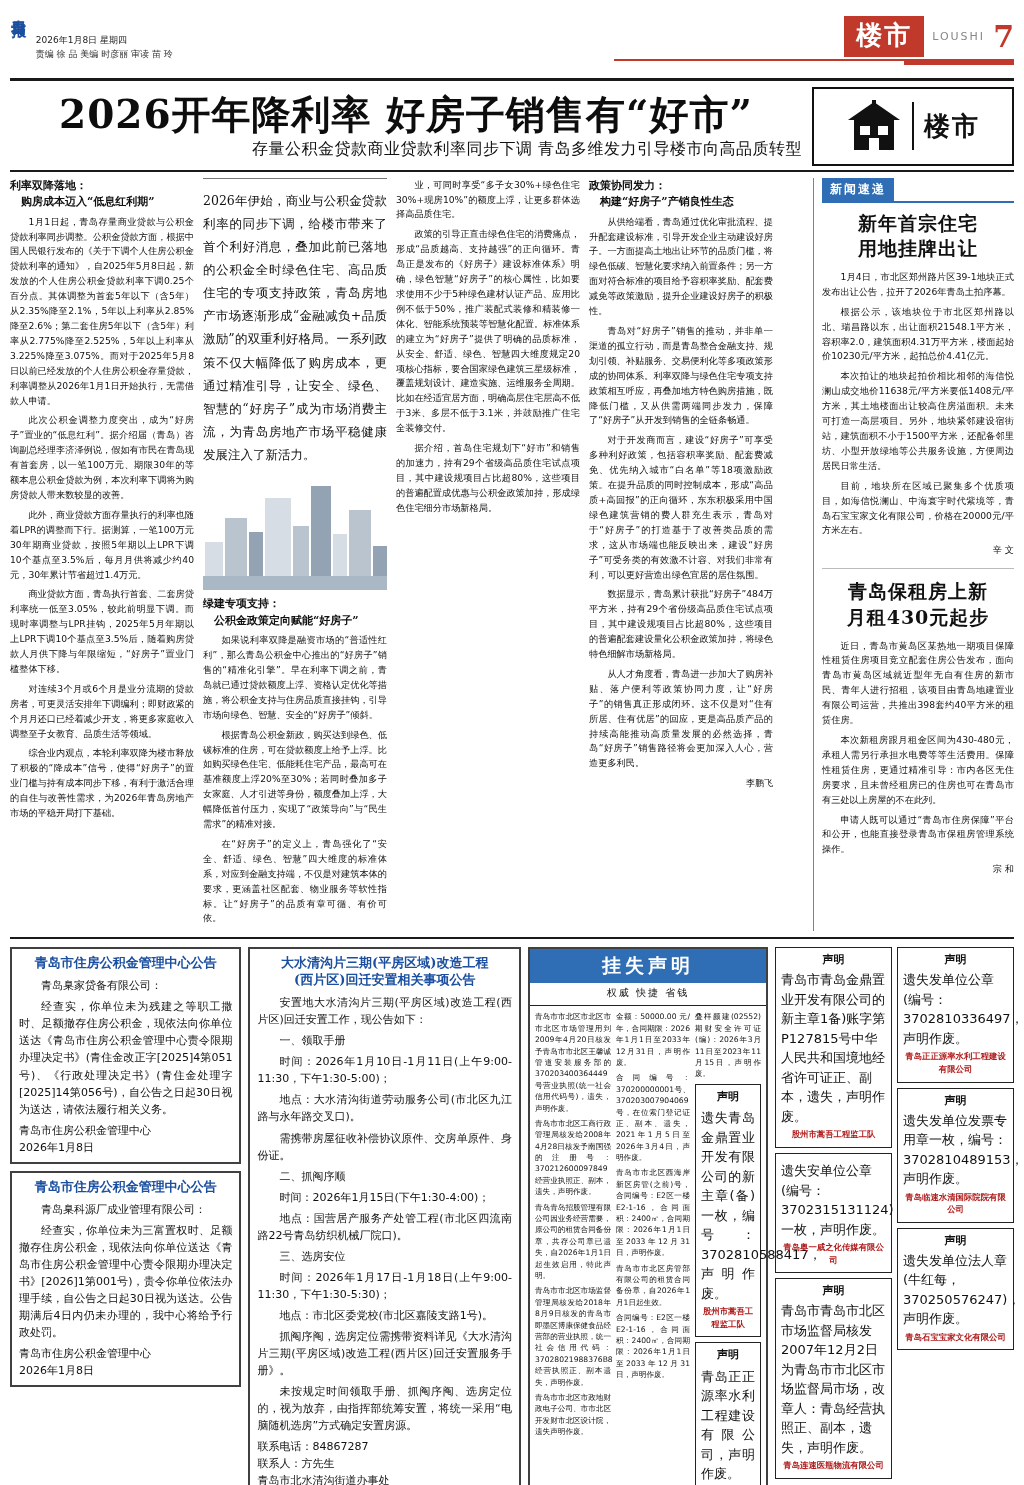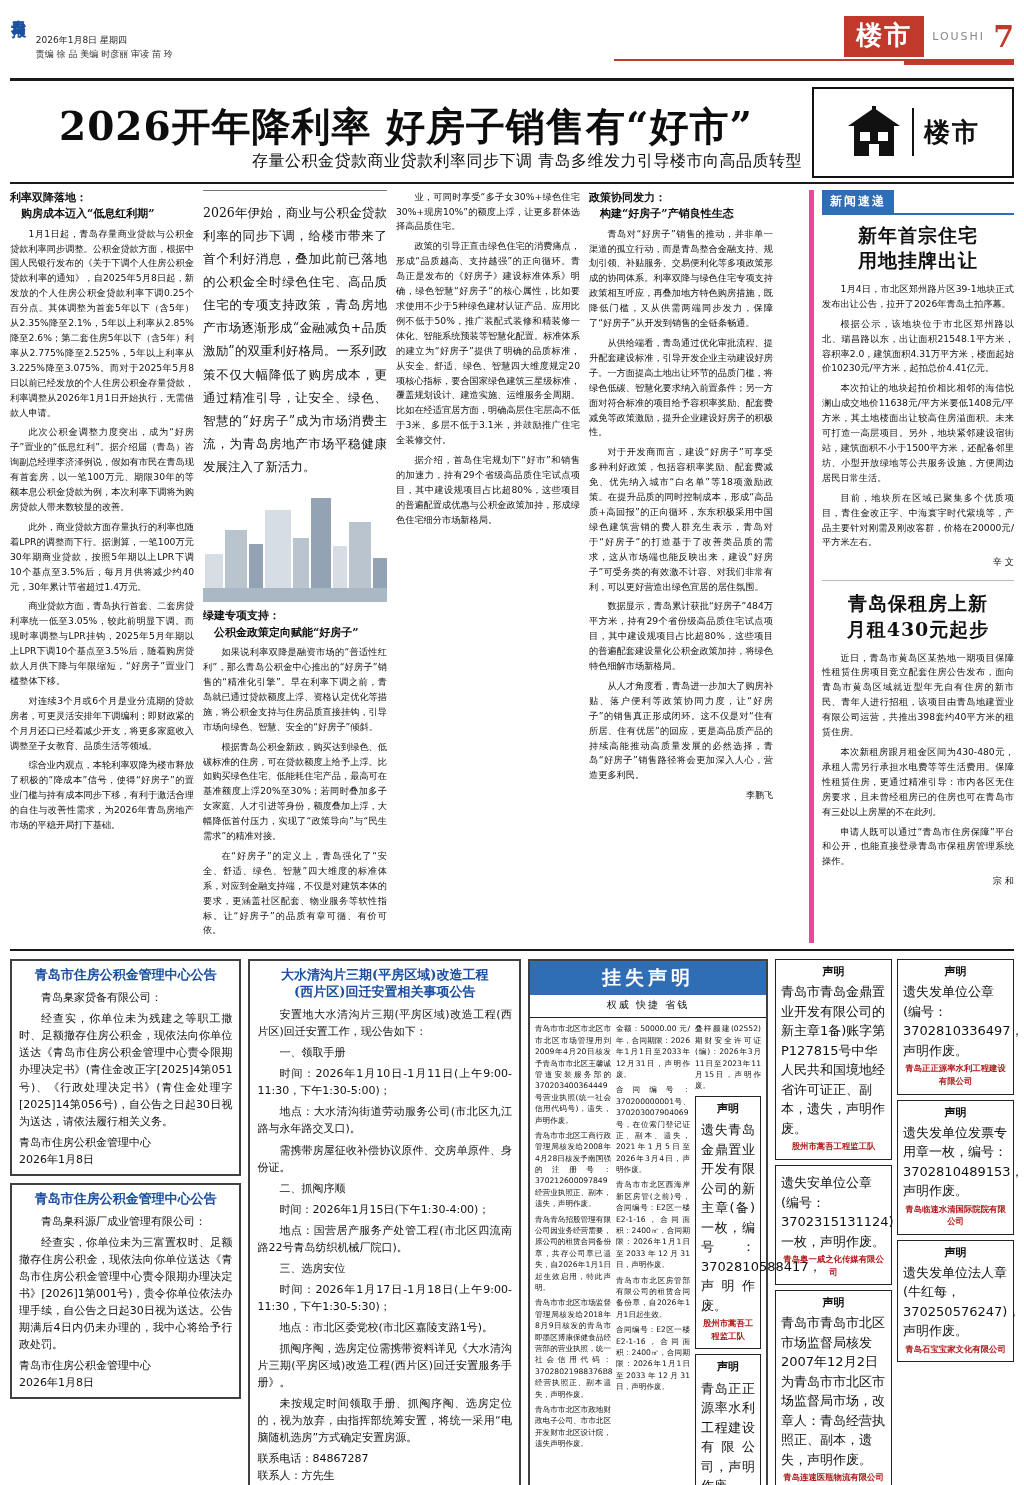--- a/index.html
+++ b/index.html
@@ -27,21 +27,21 @@
   }
   .ls-pinyin{font-size:11px;color:#888;letter-spacing:2px;}
   .pagenum{color:#c0392b;font-size:30px;font-weight:bold;font-family:"DejaVu Serif",serif;}
   .mast-rule{border-top:2px solid #c0392b;margin:2px 0 0;}
   .mast-underline{height:4px;background:#c0392b;width:110px;margin-left:auto;}
 
   .hr-thick{border-top:3px solid #1a1a1a;margin:4px 0 6px;}
 
   
   .headzone{display:flex;gap:10px;align-items:stretch;}
-  .headmain{flex:1;margin-top:12px;}
+  .headmain{flex:1;}
   .headline{
     font-family:"DejaVu Serif","Liberation Serif",serif;
     font-weight:bold;font-size:39px;line-height:1.12;letter-spacing:1px;color:#0d0d0d;
     text-align:center;margin:6px 0 2px;
   }
   .subhead{
     font-family:"DejaVu Serif","Liberation Serif",serif;
     font-size:16px;text-align:right;color:#111;letter-spacing:.5px;margin-bottom:6px;
   }
   .headbox{
@@ -68,21 +68,21 @@
     font-family:"DejaVu Serif",serif;font-size:12.5px;line-height:1.85;color:#111;
     text-align:justify;border-top:1px solid #777;padding-top:10px;margin-bottom:6px;
   }
   .skyline{height:118px;position:relative;overflow:hidden;margin-bottom:6px;}
   .sky-b{position:absolute;bottom:0;background:#b9c4cf;}
   .sky-b.d{background:#93a3b4;}
   .sky-b.l{background:#d6dde4;}
   .byline{text-align:right;font-size:9px;margin-top:4px;}
 
   
-  .rail{width:192px;border-left:5px solid #ec4899;padding-left:8px;}
+  .rail{width:192px;border-left:1px solid #ec4899;padding-left:8px;}
   .rail-head{
     background:#2f6db5;color:#fff;font-size:12px;font-weight:bold;letter-spacing:2px;
     padding:3px 8px;display:inline-block;font-family:"DejaVu Serif",serif;
   }
   .rail-head-rule{border-bottom:2px solid #2f6db5;margin:0 0 8px;}
   .rail-title{
     font-family:"DejaVu Serif",serif;font-weight:bold;font-size:19px;line-height:1.35;
     text-align:center;margin:8px 0 8px;letter-spacing:1px;
   }
   .rail p{margin:0 0 5px;font-size:9.2px;line-height:1.62;text-indent:2em;text-align:justify;}
@@ -206,41 +206,41 @@
         <p>业，可同时享受“多子女30%+绿色住宅30%+现房10%”的额度上浮，让更多群体选择高品质住宅。</p>
         <p>政策的引导正直击绿色住宅的消费痛点，形成“品质越高、支持越强”的正向循环。青岛正是发布的《好房子》建设标准体系》明确，绿色智慧“好房子”的核心属性，比如要求使用不少于5种绿色建材认证产品、应用比例不低于50%，推广装配式装修和精装修一体化、智能系统预装等智慧化配置。标准体系的建立为“好房子”提供了明确的品质标准，从安全、舒适、绿色、智慧四大维度规定20项核心指标，要合国家绿色建筑三星级标准，覆盖规划设计、建造实施、运维服务全周期。比如在经适宜居方面，明确高层住宅层高不低于3米、多层不低于3.1米，并鼓励推广住宅全装修交付。</p>
         <p>据介绍，首岛住宅规划下“好市”和销售的加速力，持有29个省级高品质住宅试点项目，其中建设规项目占比超80%，这些项目的普遍配置成优惠与公积金政策加持，形成绿色住宅细分市场新格局。</p>
       </div>
 
       <div class="col">
         <div class="sec-title">
           <span>政策协同发力：</span>
           <span class="t2">构建“好房子”产销良性生态</span>
         </div>
+        <p>从供给端看，青岛通过优化审批流程、提升配套建设标准，引导开发企业主动建设好房子。一方面提高土地出让环节的品质门槛，将绿色低碳、智慧化要求纳入前置条件；另一方面对符合标准的项目给予容积率奖励、配套费减免等政策激励，提升企业建设好房子的积极性。</p>
         <p>青岛对“好房子”销售的推动，并非单一渠道的孤立行动，而是青岛整合金融支持、规划引领、补贴服务、交易便利化等多项政策形成的协同体系。利率双降与绿色住宅专项支持政策相互呼应，再叠加地方特色购房措施，既降低门槛，又从供需两端同步发力，保障了“好房子”从开发到销售的全链条畅通。</p>
-        <p>从供给端看，青岛通过优化审批流程、提升配套建设标准，引导开发企业主动建设好房子。一方面提高土地出让环节的品质门槛，将绿色低碳、智慧化要求纳入前置条件；另一方面对符合标准的项目给予容积率奖励、配套费减免等政策激励，提升企业建设好房子的积极性。</p>
         <p>对于开发商而言，建设“好房子”可享受多种利好政策，包括容积率奖励、配套费减免、优先纳入城市“白名单”等18项激励政策。在提升品质的同时控制成本，形成“高品质+高回报”的正向循环，东东积极采用中国绿色建筑营销的费人群充生表示，青岛对于“好房子”的打造基于了改善类品质的需求，这从市场端也能反映出来，建设“好房子”可受务类的有效激不计容、对我们非常有利，可以更好营造出绿色宜居的居住氛围。</p>
         <p>数据显示，青岛累计获批“好房子”484万平方米，持有29个省份级高品质住宅试点项目，其中建设规项目占比超80%，这些项目的普遍配套建设量化公积金政策加持，将绿色特色细解市场新格局。</p>
         <p>从人才角度看，青岛进一步加大了购房补贴、落户便利等政策协同力度，让“好房子”的销售真正形成闭环。这不仅是对“住有所居、住有优居”的回应，更是高品质产品的持续高能推动高质量发展的必然选择，青岛“好房子”销售路径将会更加深入人心，营造更多利民。</p>
         <div class="byline">李鹏飞</div>
       </div>
     </div>
 
     <div class="rail">
       <div class="rail-head">新闻速递</div>
       <div class="rail-head-rule"></div>
 
       <div class="rail-title">
         <div>新年首宗住宅</div>
         <div>用地挂牌出让</div>
       </div>
       <p>1月4日，市北区郑州路片区39-1地块正式发布出让公告，拉开了2026年青岛土拍序幕。</p>
       <p>根据公示，该地块位于市北区郑州路以北、瑞昌路以东，出让面积21548.1平方米，容积率2.0，建筑面积4.31万平方米，楼面起始价10230元/平方米，起拍总价4.41亿元。</p>
       <p>本次拍让的地块起拍价相比相邻的海信悦澜山成交地价11638元/平方米要低1408元/平方米，其土地楼面出让较高住房溢面积。未来可打造一高层项目。另外，地块紧邻建设宿街站，建筑面积不小于1500平方米，还配备邻里坊、小型开放绿地等公共服务设施，方便周边居民日常生活。</p>
-      <p>目前，地块所在区域已聚集多个优质项目，青住金改正字、中海寰宇时代紫境等，产品主要针对刚需及刚改客群，价格在20000元/平方米左右。</p>
+      <p>目前，地块所在区域已聚集多个优质项目，如海信悦澜山、中海寰宇时代紫境等，青岛石宝宝家文化有限公司，价格在20000元/平方米左右。</p>
       <p class="sign">辛 文</p>
 
       <div class="rail-sep"></div>
 
       <div class="rail-title">
         <div>青岛保租房上新</div>
         <div>月租430元起步</div>
       </div>
       <p>近日，青岛市黄岛区某热地一期项目保障性租赁住房项目竞立配套住房公告发布，面向青岛市黄岛区域就近型年无自有住房的新市民、青年人进行招租，该项目由青岛地建置业有限公司运营，共推出398套约40平方米的租赁住房。</p>
       <p>本次新租房跟月租金区间为430-480元，承租人需另行承担水电费等等生活费用。保障性租赁住房，更通过精准引导：市内各区无住房要求，且未曾经租房已的住房也可在青岛市有三处以上房屋的不在此列。</p>

